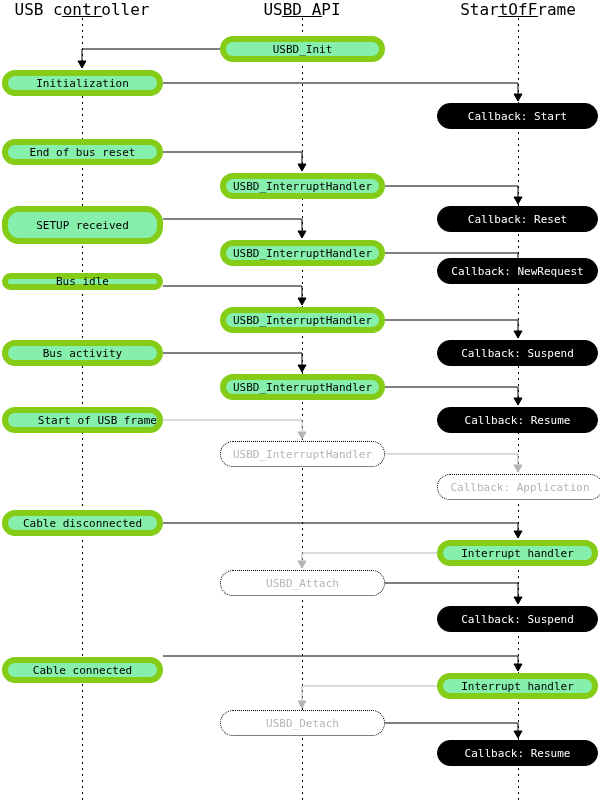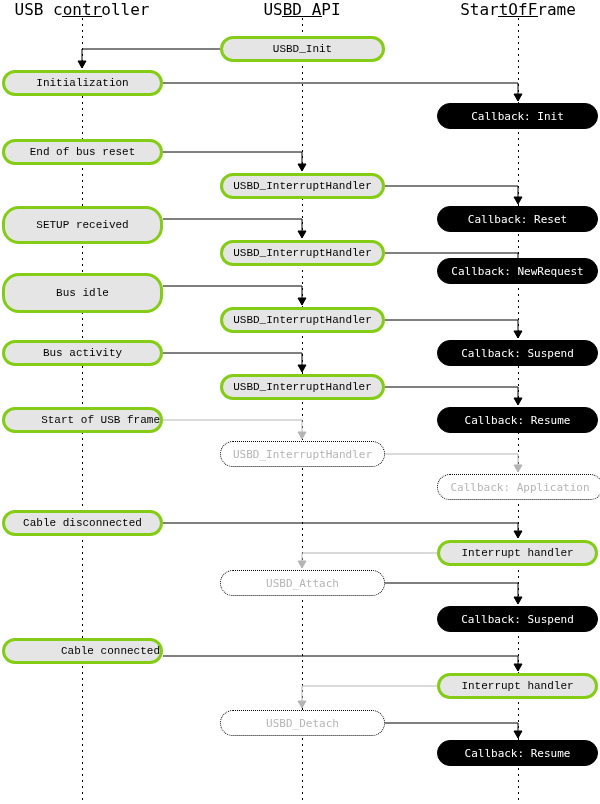--- a/index.html
+++ b/index.html
@@ -4,21 +4,21 @@
 <style>
   html,body{margin:0;padding:0;background:#ffffff;}
   body{width:600px;height:804px;font-family:"DejaVu Sans Mono","Liberation Mono",monospace;}
   #stage{position:relative;width:600px;height:804px;overflow:hidden;background:#fff;}
   #svgroot{position:absolute;left:0;top:0;width:600px;height:804px;}
   .colhdr{position:absolute;font-size:16px;color:#000;white-space:nowrap;text-align:center;
           transform:translateX(-50%);font-family:"DejaVu Sans Mono","Liberation Mono",monospace;}
   .node{position:absolute;display:flex;align-items:center;justify-content:center;
         box-sizing:border-box;white-space:nowrap;font-size:11px;
         font-family:"DejaVu Sans Mono","Liberation Mono",monospace;}
-  .node.solid{background:#e5e5e5;border:3px solid #84cc16;color:#000;border-radius:17px;font-family:Liberation Mono, monospace;}
+  .node.solid{background:#86efac;border:6px solid #84cc16;color:#000;border-radius:17px;}
   .node.black{background:#000000;border:1px solid #000;color:#ffffff;border-radius:17px;}
   .node.ghost{background:#ffffff;border:1px dotted #000;color:#b5b5b5;border-radius:17px;}
 </style>
 </head>
 <body>
 
 <div id="stage">
 
   <svg id="svgroot" viewBox="0 0 600 804" xmlns="http://www.w3.org/2000/svg">
     <g id="lifelines">
@@ -75,41 +75,41 @@
       <div class="colhdr" style="left: 518px; top: 0px;">StartOfFrame</div>
     </div>
   <div id="nodes">
       <div class="node solid" style="left: 220px; top: 36px; width: 165px; height: 26px;">
         <span>USBD_Init</span>
       </div>
       <div class="node solid" style="left: 2px; top: 70px; width: 161px; height: 26px;">
         <span>Initialization</span>
       </div>
       <div class="node black" style="left: 437px; top: 103px; width: 161px; height: 26px;">
-        <span>Callback: Init</span>
+        <span>Callback: Start</span>
       </div>
       <div class="node solid" style="left: 2px; top: 139px; width: 161px; height: 26px;">
         <span>End of bus reset</span>
       </div>
       <div class="node solid" style="left: 220px; top: 173px; width: 165px; height: 26px;">
         <span>USBD_InterruptHandler</span>
       </div>
       <div class="node black" style="left: 437px; top: 206px; width: 161px; height: 26px;">
         <span>Callback: Reset</span>
       </div>
       <div class="node solid" style="left: 2px; top: 206px; width: 161px; height: 38px;">
         <span>SETUP received</span>
       </div>
       <div class="node solid" style="left: 220px; top: 240px; width: 165px; height: 26px;">
         <span>USBD_InterruptHandler</span>
       </div>
       <div class="node black" style="left: 437px; top: 258px; width: 161px; height: 26px;">
         <span>Callback: NewRequest</span>
       </div>
-      <div class="node solid" style="left: 2px; top: 273px; width: 161px; height: 40px;">
+      <div class="node solid" style="left: 2px; top: 273px; width: 161px; height: 17px;">
         <span>Bus idle</span>
       </div>
       <div class="node solid" style="left: 220px; top: 307px; width: 165px; height: 26px;">
         <span>USBD_InterruptHandler</span>
       </div>
       <div class="node black" style="left: 437px; top: 340px; width: 161px; height: 26px;">
         <span>Callback: Suspend</span>
       </div>
       <div class="node solid" style="left: 2px; top: 340px; width: 161px; height: 26px; align-items: center;">
         <span>Bus activity</span>
@@ -134,21 +134,21 @@
       </div>
       <div class="node solid" style="left: 437px; top: 540px; width: 161px; height: 26px;">
         <span>Interrupt handler</span>
       </div>
       <div class="node ghost" style="left: 220px; top: 570px; width: 165px; height: 26px;">
         <span>USBD_Attach</span>
       </div>
       <div class="node black" style="left: 437px; top: 606px; width: 161px; height: 26px;">
         <span>Callback: Suspend</span>
       </div>
-      <div class="node solid" style="left: 2px; top: 638px; width: 161px; height: 26px; justify-content: flex-end;">
+      <div class="node solid" style="left: 2px; top: 657px; width: 161px; height: 26px;">
         <span>Cable connected</span>
       </div>
       <div class="node solid" style="left: 437px; top: 673px; width: 161px; height: 26px;">
         <span>Interrupt handler</span>
       </div>
       <div class="node ghost" style="left: 220px; top: 710px; width: 165px; height: 26px;">
         <span>USBD_Detach</span>
       </div>
       <div class="node black" style="left: 437px; top: 740px; width: 161px; height: 26px;">
         <span>Callback: Resume</span>

